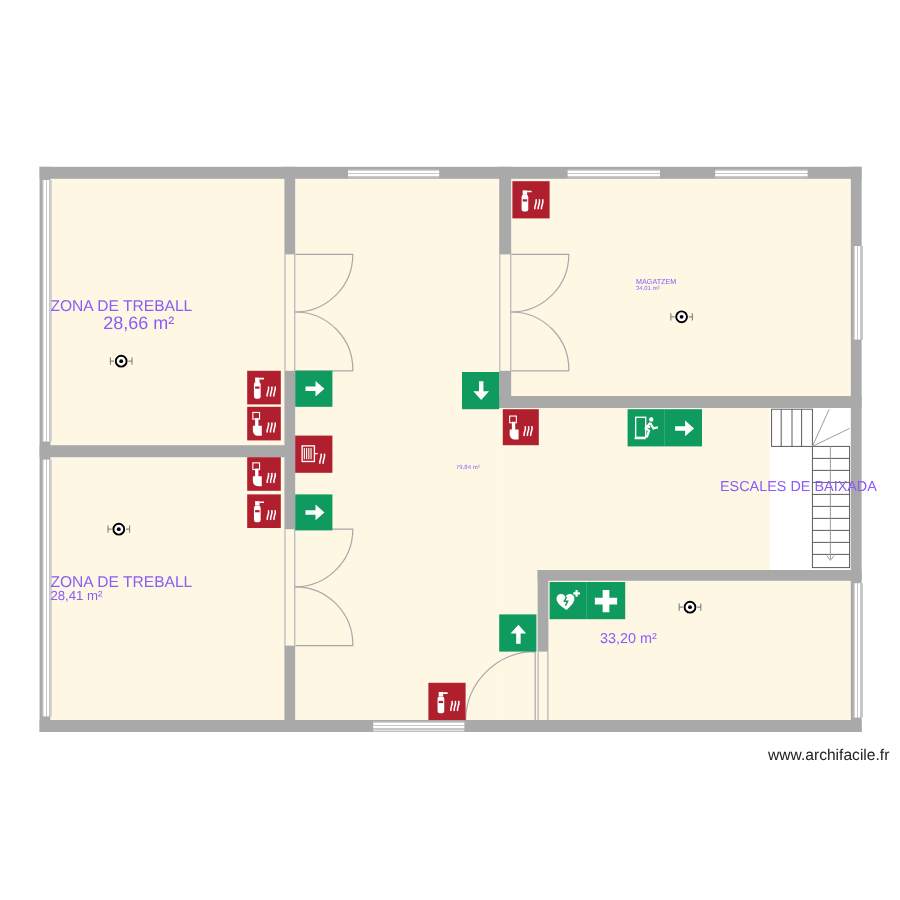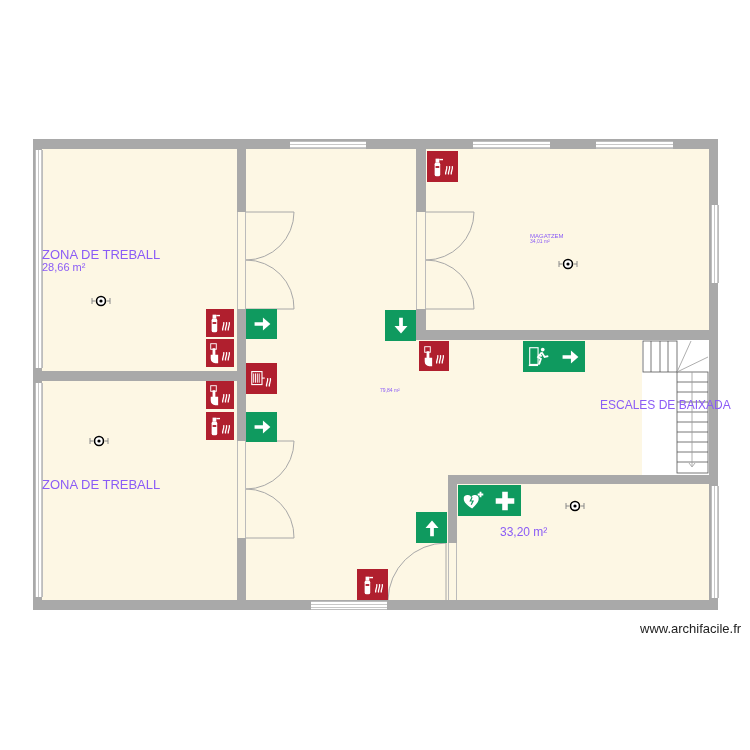--- a/index.html
+++ b/index.html
@@ -96,24 +96,25 @@
       <line x1="677" y1="462" x2="708" y2="462"></line>
       <line x1="677" y1="372" x2="691" y2="341" stroke="#999"></line>
       <line x1="677" y1="372" x2="708" y2="357" stroke="#999"></line>
       <line x1="692" y1="372" x2="692" y2="466" stroke="#999"></line>
       <path d="M689 463 L692 467 L695 463" stroke="#999"></path>
     </g>
   </svg>
 
   <div class="label" style="left:42px;top:248px;width:195px;">
     <span class="name" style="font-size:13px;">ZONA DE TREBALL</span>
-    <span class="area" style="font-size:11px;">28,66 m²</span>
+    <span class="area" style="font-size:15px;padding-left:44px;">28,66 m²</span>
   </div>
   <div class="label" style="left:42px;top:478px;width:195px;">
     <span class="name" style="font-size:13px;">ZONA DE TREBALL</span>
+    <span class="area" style="font-size:11px;">28,41 m²</span>
   </div>
   <div class="label" style="left:380px;top:388px;width:60px;">
     <span class="area" style="font-size:5px;">79,84 m²</span>
   </div>
   <div class="label" style="left:530px;top:233px;width:80px;">
     <span class="name" style="font-size:6px;">MAGATZEM</span>
     <span class="area" style="font-size:5px;">34,01 m²</span>
   </div>
   <div class="label" style="left:500px;top:526px;width:150px;">
     <span class="area" style="font-size:12px;">33,20 m²</span>

